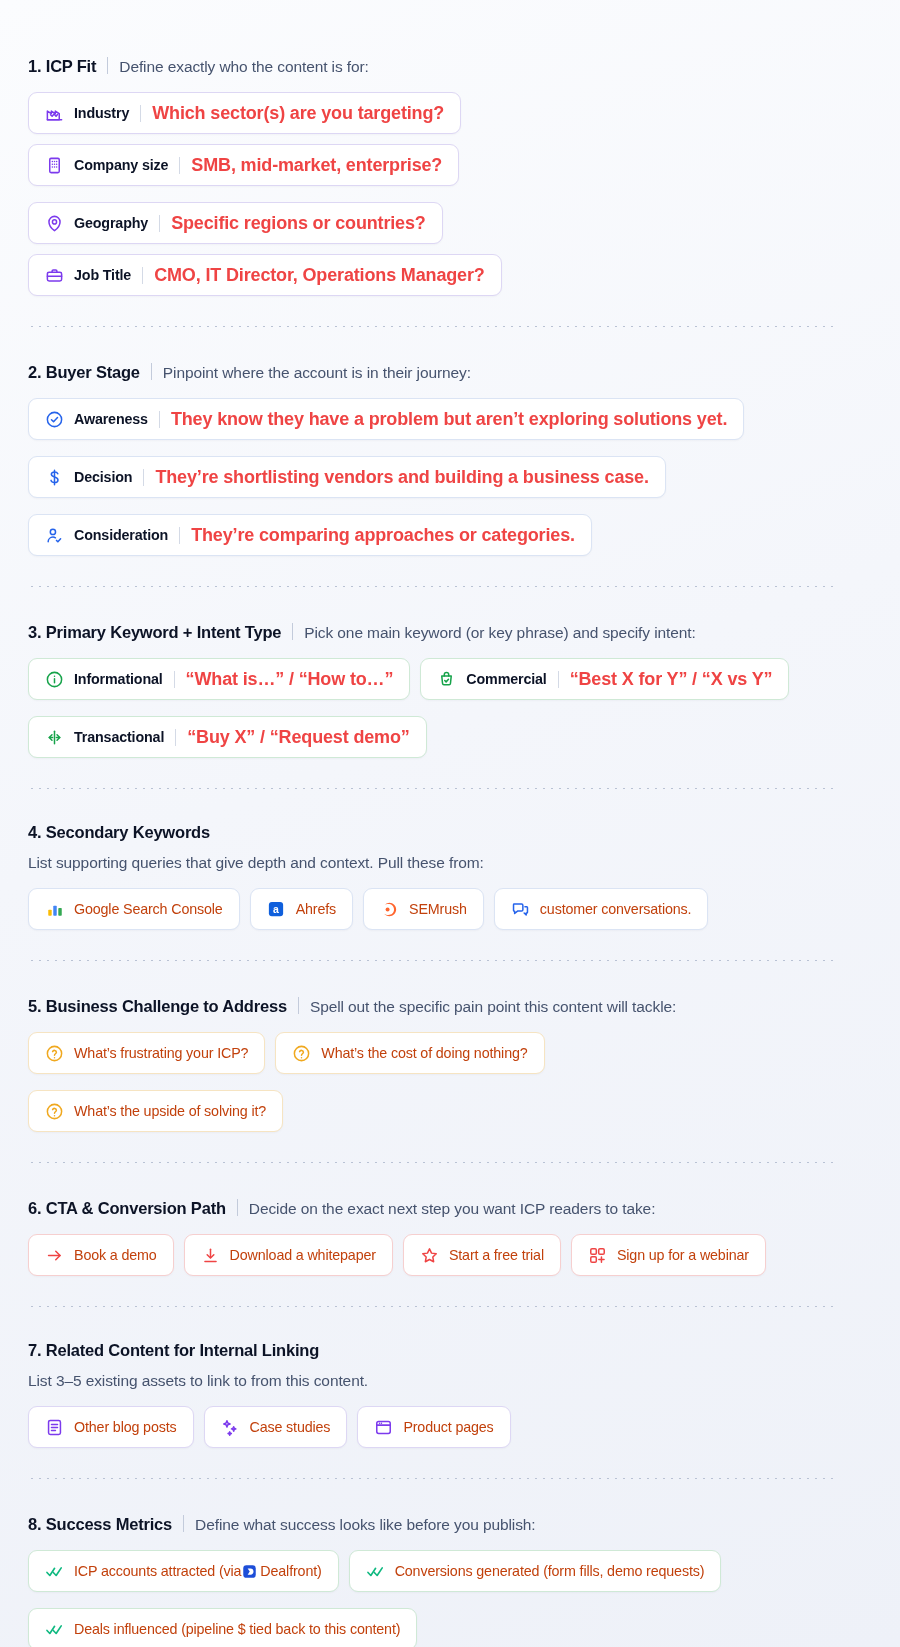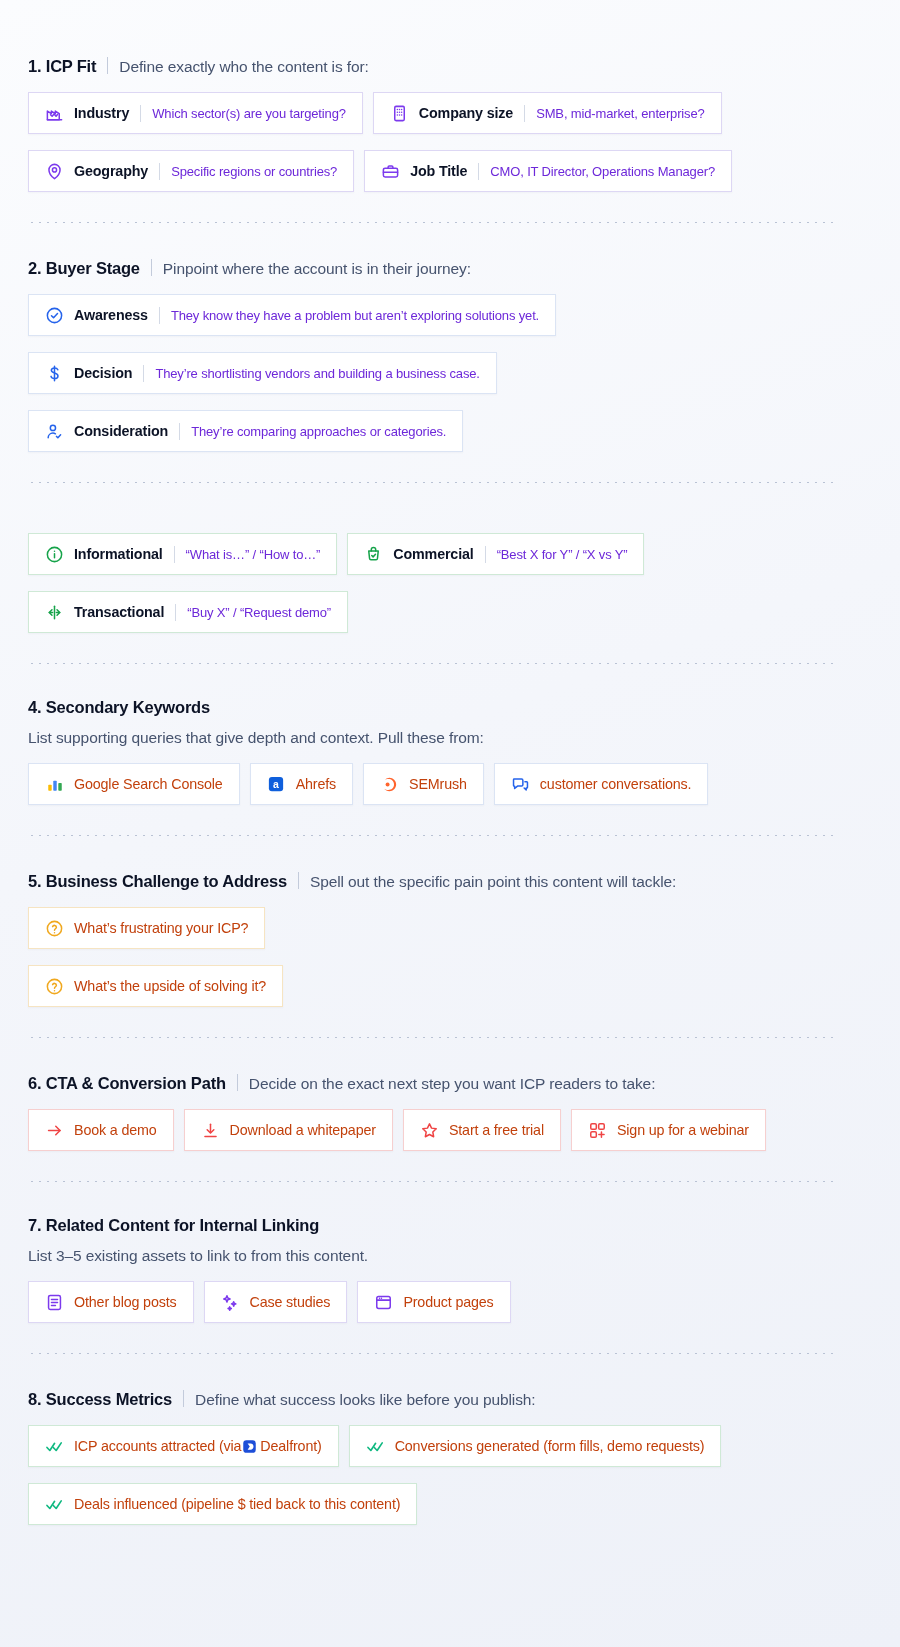--- a/index.html
+++ b/index.html
@@ -62,21 +62,21 @@
     display: flex;
     flex-wrap: wrap;
     gap: 10px;
     margin-top: 16px;
   }
   .chip {
     display: inline-flex;
     align-items: center;
     background: #ffffff;
     border: 1px solid #e3e7f0;
-    border-radius: 0;
+    border-radius: 9px;
     padding: 0 16px;
     height: 42px;
     box-shadow: 0 1px 2px rgba(20,30,60,0.035);
     white-space: nowrap;
   }
   .chip .ic {
     display: inline-flex;
     align-items: center;
     justify-content: center;
     width: 19px;
@@ -91,23 +91,24 @@
     letter-spacing: -0.15px;
   }
   .chip .vdiv {
     width: 1px;
     height: 17px;
     background: #d4dae6;
     margin: 0 11px;
     flex: none;
   }
   .chip .desc {
-    font-size: 13px;
-    color: #6d28d9;
+    font-size: 18px;
+    color: #ef4444;
     letter-spacing: -0.15px;
+    font-weight: bold;
   }
   .chip .plain {
     font-size: 14.3px;
     color: #c2410c;
     letter-spacing: -0.15px;
     font-weight: 400;
   }
 
   
   .c-purple { border-color: #ddd7f4; }
@@ -234,20 +235,25 @@
               </svg>
             </span>
             <span class="lbl">Consideration</span>
             <span class="vdiv"></span>
             <span class="desc">They’re comparing approaches or categories.</span>
           </div>
         </div>
       </div>
       <div class="sep"></div>
       <div class="block" style="padding-top:34px;padding-bottom:30px">
+        <div class="sec-head">
+          <span class="sec-num">3. Primary Keyword + Intent Type</span>
+          <span class="sec-div"></span>
+          <span class="sec-sub">Pick one main keyword (or key phrase) and specify intent:</span>
+        </div>
         <div class="row">
           <div class="chip c-green">
             <span class="ic">
               <svg width="19" height="19" viewBox="0 0 24 24" fill="none" stroke="#16a34a" stroke-width="1.9" stroke-linecap="round" stroke-linejoin="round">
                 <circle cx="12" cy="12" r="9"></circle>
                 <path d="M12 11v5.2"></path>
                 <path d="M12 7.8h.01"></path>
               </svg>
             </span>
             <span class="lbl">Informational</span>
@@ -341,20 +347,30 @@
           <div class="chip c-amber">
             <span class="ic">
               <svg width="19" height="19" viewBox="0 0 24 24" fill="none" stroke="#f0a81e" stroke-width="1.9" stroke-linecap="round" stroke-linejoin="round">
                 <circle cx="12" cy="12" r="9"></circle>
                 <path d="M9.6 9.6a2.5 2.5 0 0 1 4.8.9c0 1.7-2.4 2-2.4 3.6"></path>
                 <path d="M12 17.4h.01"></path>
               </svg>
             </span>
             <span class="plain">What’s frustrating your ICP?</span>
           </div>
+          <div class="chip c-amber">
+            <span class="ic">
+              <svg width="19" height="19" viewBox="0 0 24 24" fill="none" stroke="#f0a81e" stroke-width="1.9" stroke-linecap="round" stroke-linejoin="round">
+                <circle cx="12" cy="12" r="9"></circle>
+                <path d="M9.6 9.6a2.5 2.5 0 0 1 4.8.9c0 1.7-2.4 2-2.4 3.6"></path>
+                <path d="M12 17.4h.01"></path>
+              </svg>
+            </span>
+            <span class="plain">What’s the cost of doing nothing?</span>
+          </div>
         </div>
         <div class="row">
           <div class="chip c-amber">
             <span class="ic">
               <svg width="19" height="19" viewBox="0 0 24 24" fill="none" stroke="#f0a81e" stroke-width="1.9" stroke-linecap="round" stroke-linejoin="round">
                 <circle cx="12" cy="12" r="9"></circle>
                 <path d="M9.6 9.6a2.5 2.5 0 0 1 4.8.9c0 1.7-2.4 2-2.4 3.6"></path>
                 <path d="M12 17.4h.01"></path>
               </svg>
             </span>

